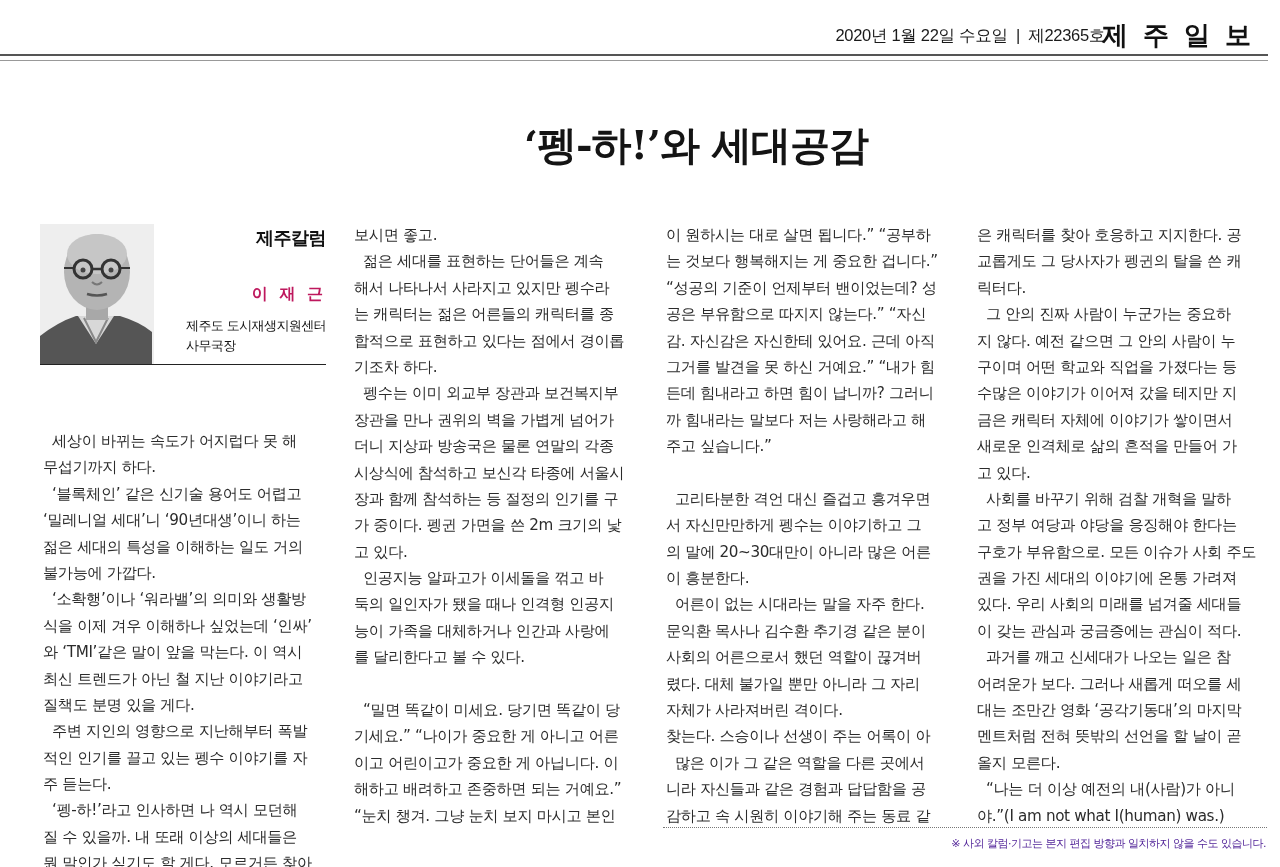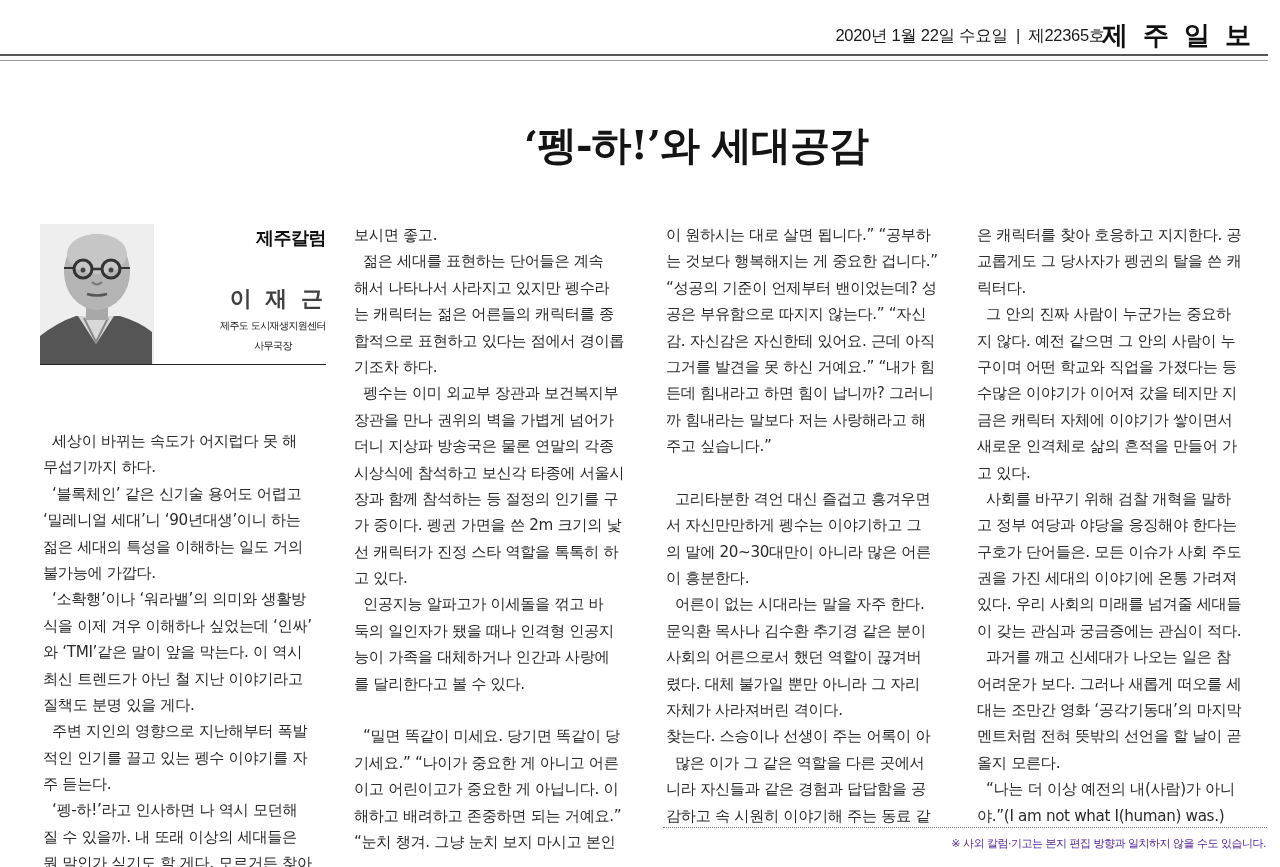--- a/index.html
+++ b/index.html
@@ -40,25 +40,25 @@
     position: absolute; left: 0; top: 6px; width: 114px; height: 140px;
     background: linear-gradient(180deg, #f4f4f4 0%, #e6e6e6 100%);
     overflow: hidden;
   }
   .photo svg { display: block; }
   .column-label {
     position: absolute; right: 0; top: 8px; font-size: 18px; font-weight: bold; color: #111;
     letter-spacing: -0.5px;
   }
   .author-name {
-    position: absolute; right: 0; top: 66px; font-size: 22px; font-weight: bold; color: #404040;
+    position: absolute; right: 0; top: 66px; font-size: 16px; font-weight: bold; color: #be185d;
     letter-spacing: 3px;
   }
   .author-org {
-    position: absolute; right: 0; top: 98px; font-size: 10px; color: #111; text-align: center;
+    position: absolute; right: 0; top: 98px; font-size: 13px; color: #111; text-align: left;
     line-height: 20px; letter-spacing: -0.6px;
   }
   .byline-rule {
     position: absolute; left: 0; top: 146px; width: 286px; height: 1px; background: #222;
   }
   .col {
     position: absolute; top: 222px;
     font-family: "DejaVu Sans", "Liberation Sans", sans-serif;
     font-size: 15.2px; line-height: 26.4px; color: #2b2b2b; letter-spacing: -0.35px;
   }
@@ -146,21 +146,20 @@
     <span class="line">해서 나타나서 사라지고 있지만 펭수라</span>
     <span class="line">는 캐릭터는 젊은 어른들의 캐릭터를 종</span>
     <span class="line">합적으로 표현하고 있다는 점에서 경이롭</span>
     <span class="line">기조차 하다.</span>
     <span class="line">  펭수는 이미 외교부 장관과 보건복지부</span>
     <span class="line">장관을 만나 권위의 벽을 가볍게 넘어가</span>
     <span class="line">더니 지상파 방송국은 물론 연말의 각종</span>
     <span class="line">시상식에 참석하고 보신각 타종에 서울시</span>
     <span class="line">장과 함께 참석하는 등 절정의 인기를 구</span>
     <span class="line">가 중이다. 펭귄 가면을 쓴 2m 크기의 낯</span>
-    <span class="line">선 캐릭터가 진정 스타 역할을 톡톡히 하</span>
     <span class="line">고 있다.</span>
     <span class="line">  인공지능 알파고가 이세돌을 꺾고 바</span>
     <span class="line">둑의 일인자가 됐을 때나 인격형 인공지</span>
     <span class="line">능이 가족을 대체하거나 인간과 사랑에</span>
     <span class="line">를 달리한다고 볼 수 있다.</span>
     <span class="line"></span>
     <span class="line">  “밀면 똑같이 미세요. 당기면 똑같이 당</span>
     <span class="line">기세요.” “나이가 중요한 게 아니고 어른</span>
     <span class="line">이고 어린이고가 중요한 게 아닙니다. 이</span>
     <span class="line">해하고 배려하고 존중하면 되는 거예요.”</span>
@@ -197,21 +196,21 @@
     <span class="line">릭터다.</span>
     <span class="line">  그 안의 진짜 사람이 누군가는 중요하</span>
     <span class="line">지 않다. 예전 같으면 그 안의 사람이 누</span>
     <span class="line">구이며 어떤 학교와 직업을 가졌다는 등</span>
     <span class="line">수많은 이야기가 이어져 갔을 테지만 지</span>
     <span class="line">금은 캐릭터 자체에 이야기가 쌓이면서</span>
     <span class="line">새로운 인격체로 삶의 흔적을 만들어 가</span>
     <span class="line">고 있다.</span>
     <span class="line">  사회를 바꾸기 위해 검찰 개혁을 말하</span>
     <span class="line">고 정부 여당과 야당을 응징해야 한다는</span>
-    <span class="line">구호가 단어들은. 모든 이슈가 사회 주도</span>
+    <span class="line">구호가 부유함으로. 모든 이슈가 사회 주도</span>
     <span class="line">권을 가진 세대의 이야기에 온통 가려져</span>
     <span class="line">있다. 우리 사회의 미래를 넘겨줄 세대들</span>
     <span class="line">이 갖는 관심과 궁금증에는 관심이 적다.</span>
     <span class="line">  과거를 깨고 신세대가 나오는 일은 참</span>
     <span class="line">어려운가 보다. 그러나 새롭게 떠오를 세</span>
     <span class="line">대는 조만간 영화 ‘공각기동대’의 마지막</span>
     <span class="line">멘트처럼 전혀 뜻밖의 선언을 할 날이 곧</span>
     <span class="line">올지 모른다.</span>
     <span class="line">  “나는 더 이상 예전의 내(사람)가 아니</span>
     <span class="line">야.”(I am not what I(human) was.)</span>

